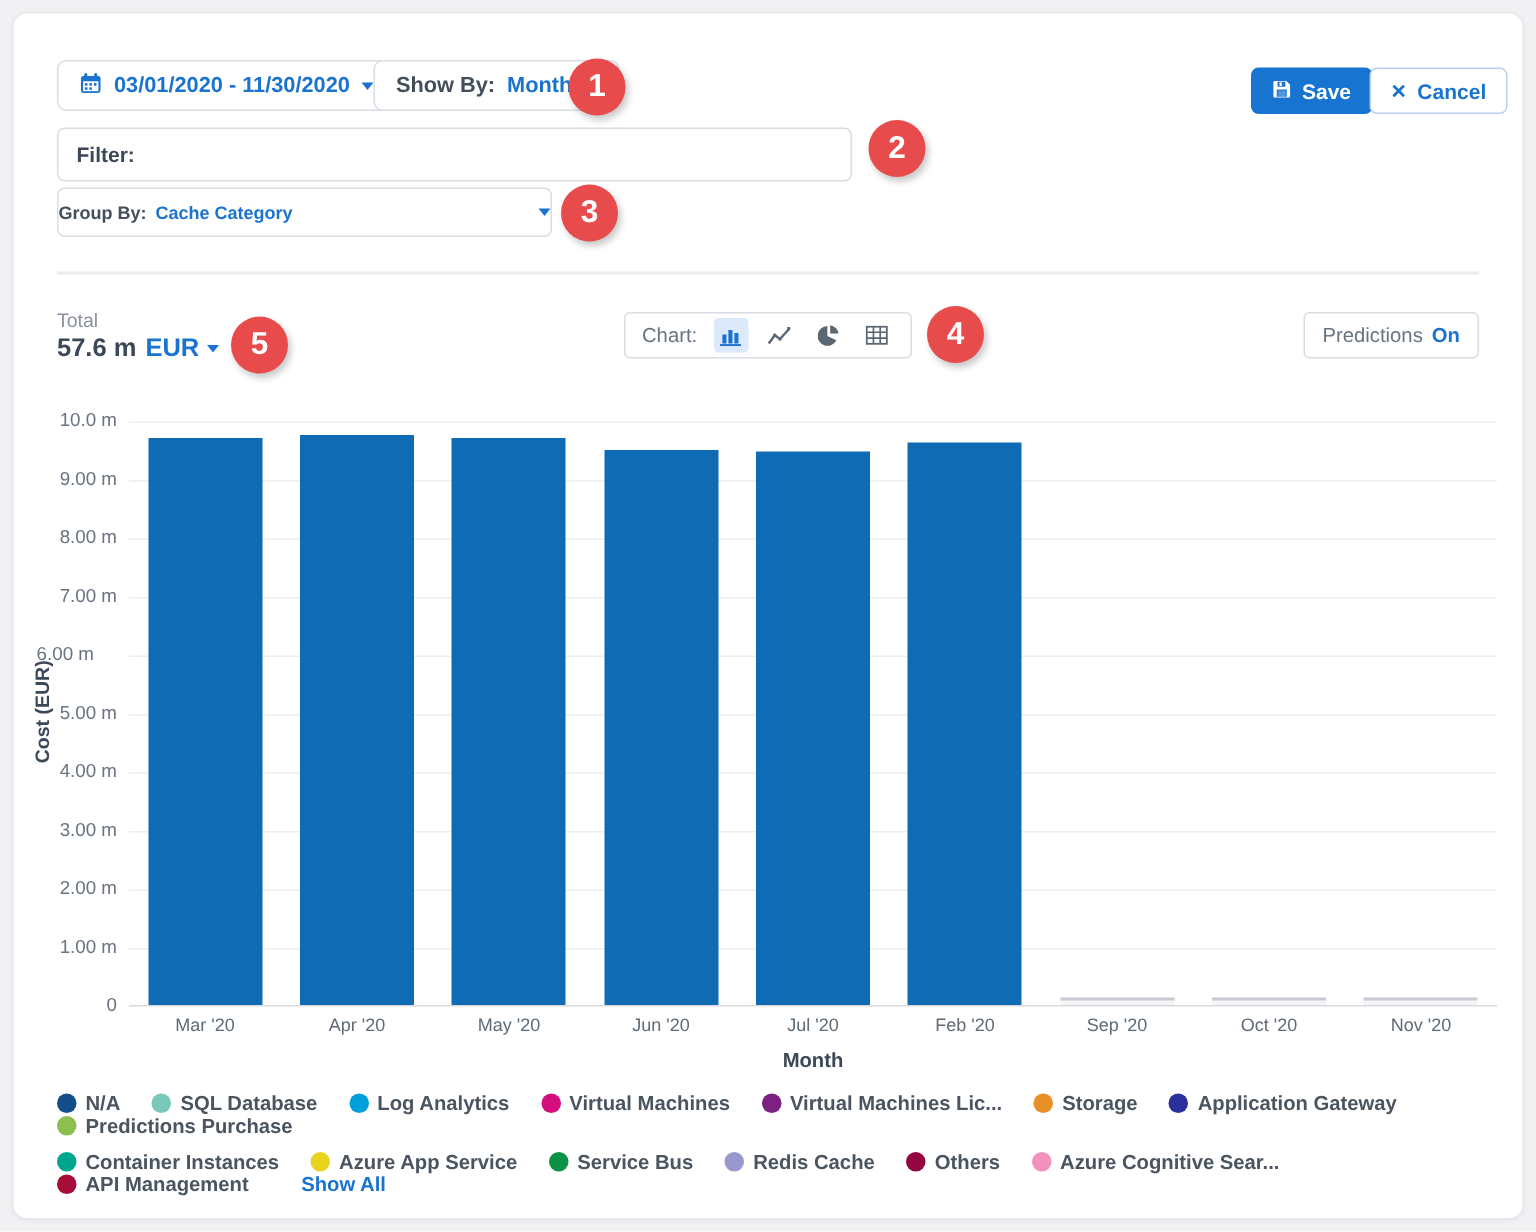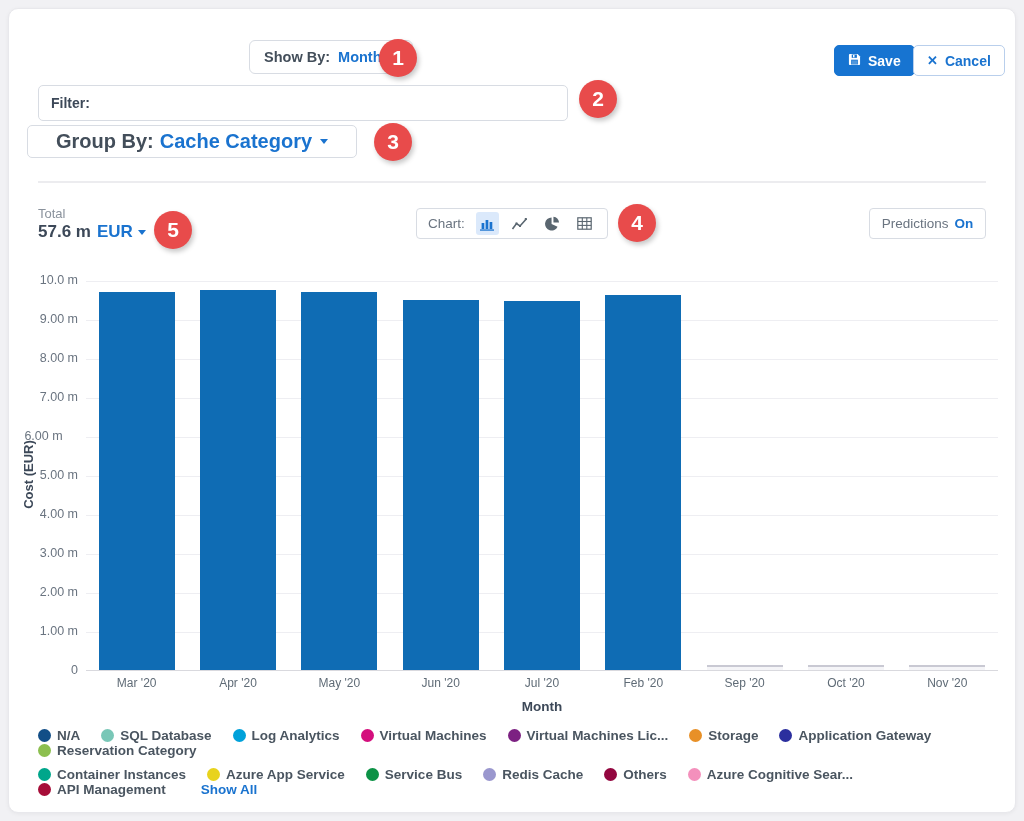--- a/index.html
+++ b/index.html
@@ -55,23 +55,23 @@
     display:flex; align-items:center; gap:8px; padding:17px 12px;
   }
   .filter-box label { font-size:14px; font-weight:700; color:#3c4858; }
   .filter-box input {
     flex:1; border:none; outline:none; font-size:13.5px;
     font-family:"Liberation Sans", sans-serif; color:#3c4858; background:transparent;
   }
   .filter-box input::placeholder { color:#a8afb8; }
 
   .groupby-box {
-    left:18px; top:116px; width:330px; height:33px;
+    left:29px; top:116px; width:330px; height:33px;
     border:1px solid #d8dce3; border-radius:5px; background:#fff;
-    display:flex; align-items:center; gap:6px; padding:0 28px; font-size:20px; cursor:pointer;
+    display:flex; align-items:center; gap:6px; padding:0 0; font-size:12px; cursor:pointer;
   }
   .groupby-box .caret { margin-left:auto; }
 
   .divider { left:29px; top:172px; width:948px; height:2px; background:#ececef; }
 
   
   .badge {
     width:38px; height:38px; border-radius:50%;
     background:#e84b4b; color:#fff; font-size:21px; font-weight:700;
     display:flex; align-items:center; justify-content:center;
@@ -137,20 +137,37 @@
   .legend-row { display:flex; flex-wrap:wrap; align-items:center; margin-bottom:9px; }
   .legend-item { display:inline-flex; align-items:center; gap:6px; margin-right:21px; font-size:13.5px; color:#4a5560; font-weight:600; cursor:pointer; }
   .legend-dot { width:13px; height:13px; border-radius:50%; display:inline-block; }
   .show-all { color:#1a73cf; font-weight:700; font-size:13.5px; margin-left:14px; cursor:pointer; }
 </style>
 </head>
 <body>
 
 <div class="card">
 
+  <div class="abs btn-box date-btn">
+    <span>
+      <svg width="15" height="15" viewBox="0 0 15 15">
+        <rect x="1" y="2.6" width="13" height="11.4" rx="1.6" fill="#1a73cf"></rect>
+        <rect x="3.2" y="0.7" width="2" height="3.4" rx="1" fill="#1a73cf"></rect>
+        <rect x="9.8" y="0.7" width="2" height="3.4" rx="1" fill="#1a73cf"></rect>
+        <rect x="2.4" y="6.2" width="10.2" height="6.6" fill="#ffffff"></rect>
+        <rect x="3.6" y="7.4" width="1.7" height="1.7" fill="#1a73cf"></rect>
+        <rect x="6.6" y="7.4" width="1.7" height="1.7" fill="#1a73cf"></rect>
+        <rect x="9.6" y="7.4" width="1.7" height="1.7" fill="#1a73cf"></rect>
+        <rect x="3.6" y="10.2" width="1.7" height="1.7" fill="#1a73cf"></rect>
+        <rect x="6.6" y="10.2" width="1.7" height="1.7" fill="#1a73cf"></rect>
+      </svg>
+    </span>
+    <span>03/01/2020 - 11/30/2020</span>
+    <span class="caret"></span>
+  </div>
 
   <div class="abs btn-box showby-btn">
     <span class="lbl-dark">Show By:</span>
     <span class="lbl-blue">Month</span>
     <span class="caret"></span>
   </div>
 
   <button class="abs save-btn">
     <span>
       <svg width="13" height="13" viewBox="0 0 14 14">
@@ -329,21 +346,21 @@
         <span class="legend-item">
           <span class="legend-dot" style="background: rgb(232, 144, 39);"></span>
           <span>Storage</span>
         </span>
         <span class="legend-item">
           <span class="legend-dot" style="background: rgb(43, 47, 158);"></span>
           <span>Application Gateway</span>
         </span>
         <span class="legend-item">
           <span class="legend-dot" style="background: rgb(140, 191, 79);"></span>
-          <span>Reservation Category</span>
+          <span>Predictions Purchase</span>
         </span>
       </div>
       <div class="legend-row">
         <span class="legend-item">
           <span class="legend-dot" style="background: rgb(0, 166, 139);"></span>
           <span>Container Instances</span>
         </span>
         <span class="legend-item">
           <span class="legend-dot" style="background: rgb(232, 211, 29);"></span>
           <span>Azure App Service</span>

